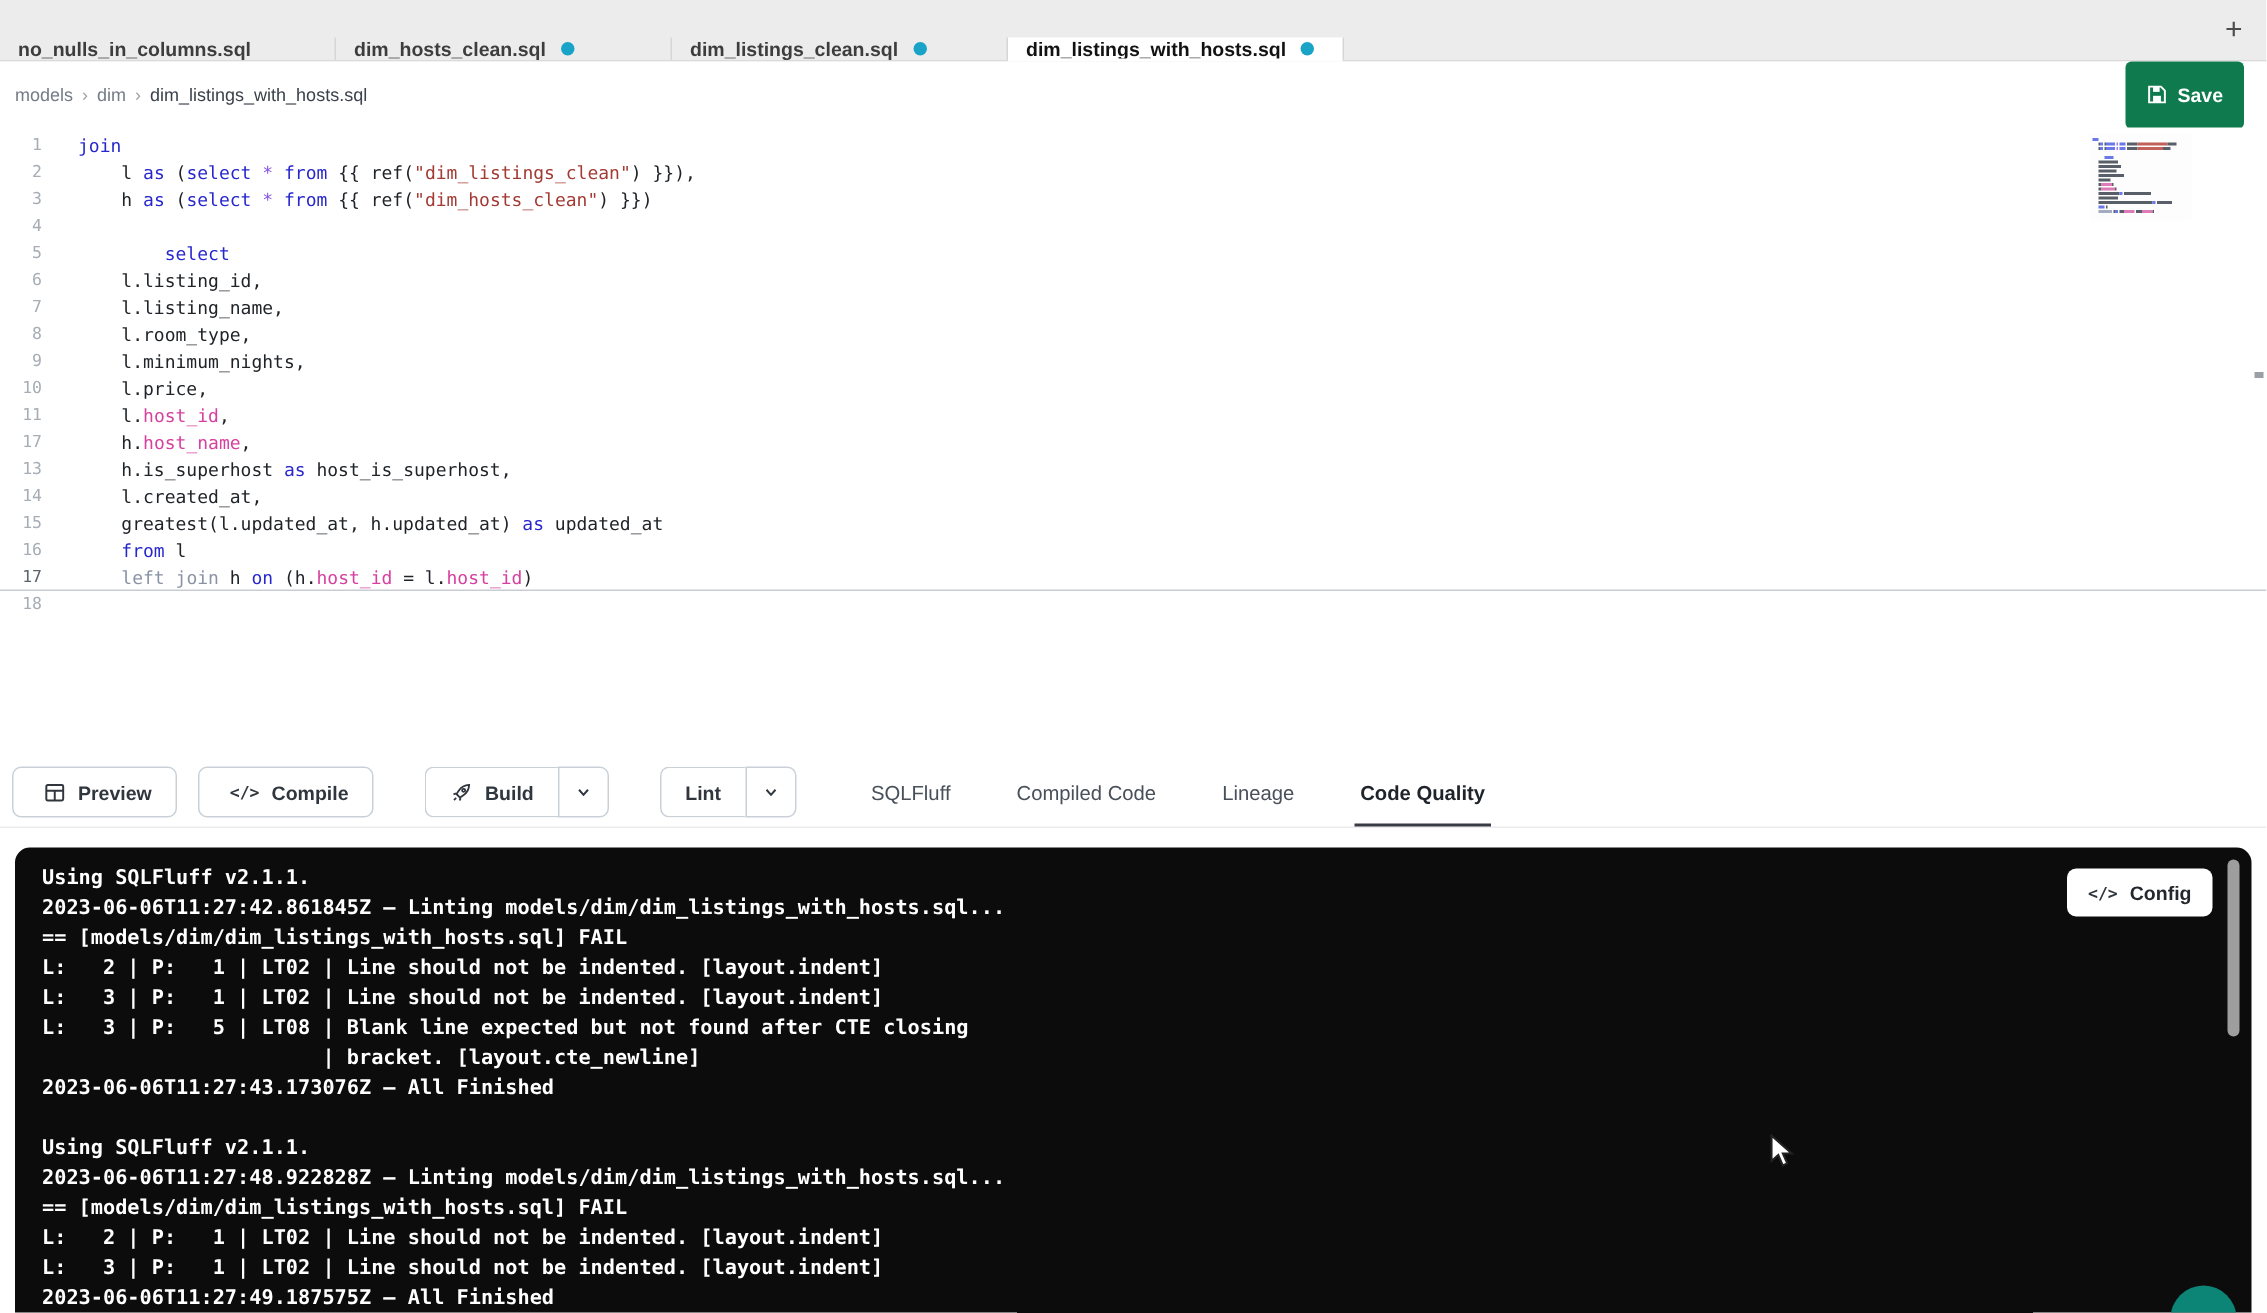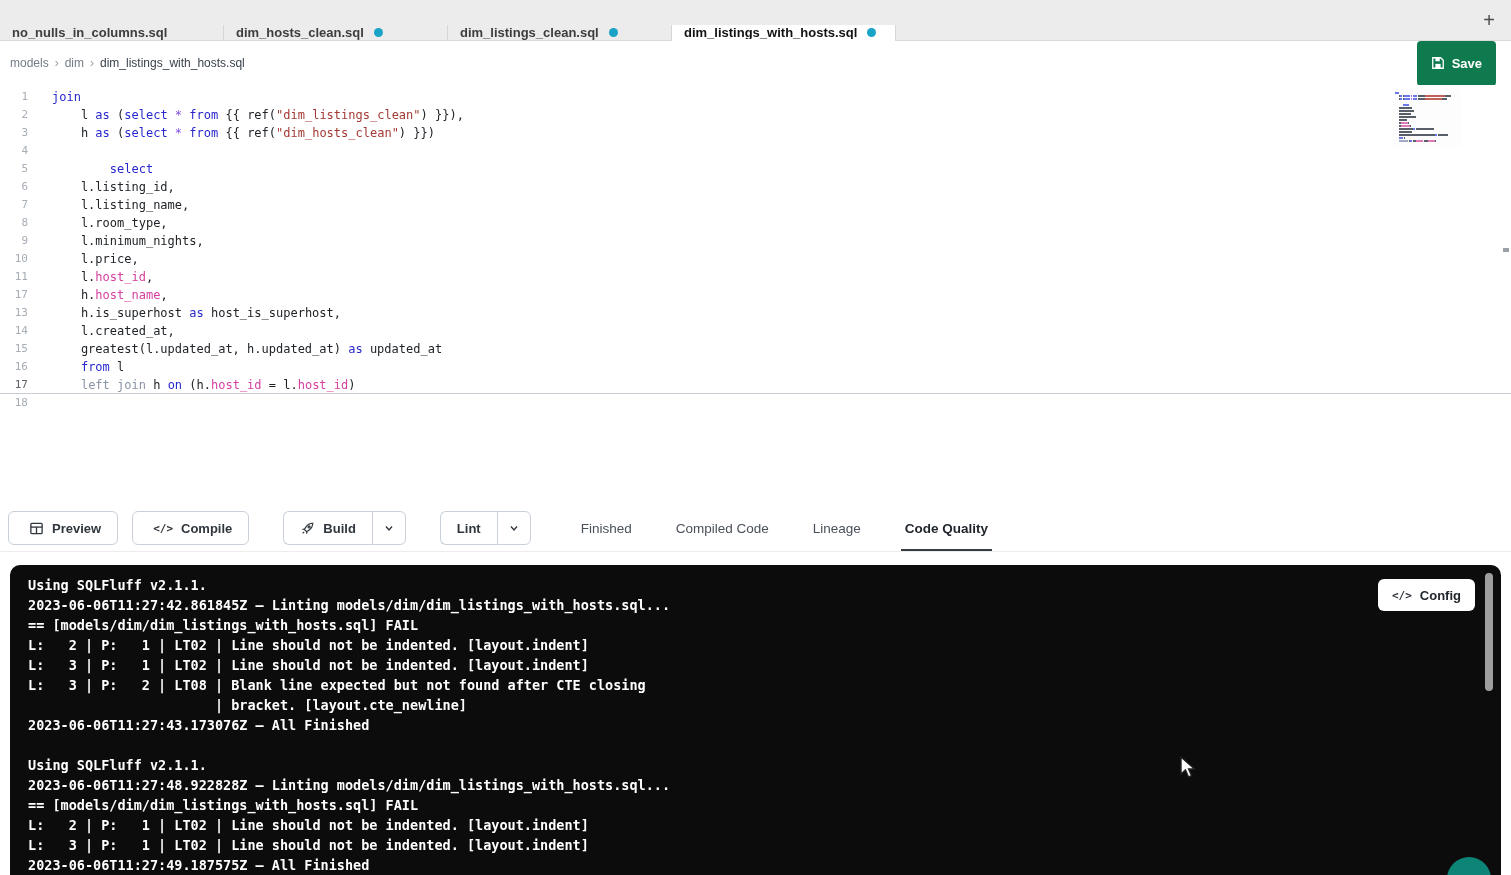--- a/index.html
+++ b/index.html
@@ -358,35 +358,35 @@
     <button class="btn chev">
       <span class="icon">
         <svg width="12" height="12" viewBox="0 0 16 16" fill="none" stroke="#30363d" stroke-width="1.8">
             <polyline points="4,6 8,10.5 12,6"></polyline>
           </svg>
       </span>
     </button>
   </div>
 
   <div class="paneltabs" id="paneltabs">
-      <div class="ptab">Finished</div>
+      <div class="ptab">SQLFluff</div>
       <div class="ptab">Compiled Code</div>
       <div class="ptab">Lineage</div>
       <div class="ptab active">Code Quality</div>
     </div>
 </div>
 
 <div class="terminal">
   <div id="termlines">
       <div class="tline">Using SQLFluff v2.1.1.</div>
       <div class="tline">2023-06-06T11:27:42.861845Z — Linting models/dim/dim_listings_with_hosts.sql...</div>
       <div class="tline">== [models/dim/dim_listings_with_hosts.sql] FAIL</div>
       <div class="tline">L:   2 | P:   1 | LT02 | Line should not be indented. [layout.indent]</div>
       <div class="tline">L:   3 | P:   1 | LT02 | Line should not be indented. [layout.indent]</div>
-      <div class="tline">L:   3 | P:   2 | LT08 | Blank line expected but not found after CTE closing</div>
+      <div class="tline">L:   3 | P:   5 | LT08 | Blank line expected but not found after CTE closing</div>
       <div class="tline">                       | bracket. [layout.cte_newline]</div>
       <div class="tline">2023-06-06T11:27:43.173076Z — All Finished</div>
       <div class="tline">&nbsp;</div>
       <div class="tline">Using SQLFluff v2.1.1.</div>
       <div class="tline">2023-06-06T11:27:48.922828Z — Linting models/dim/dim_listings_with_hosts.sql...</div>
       <div class="tline">== [models/dim/dim_listings_with_hosts.sql] FAIL</div>
       <div class="tline">L:   2 | P:   1 | LT02 | Line should not be indented. [layout.indent]</div>
       <div class="tline">L:   3 | P:   1 | LT02 | Line should not be indented. [layout.indent]</div>
       <div class="tline">2023-06-06T11:27:49.187575Z — All Finished</div>
     </div>

